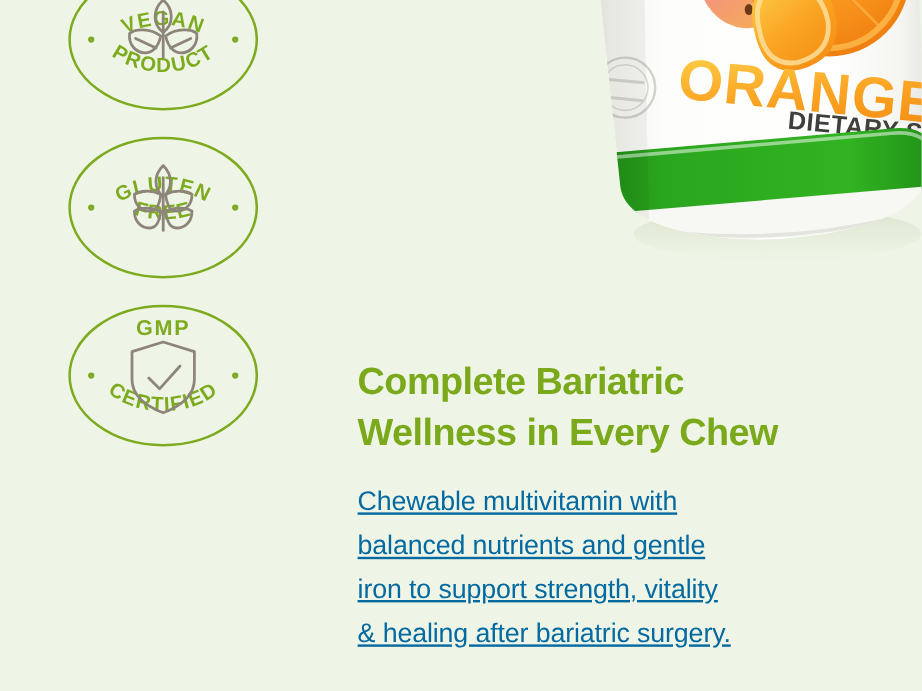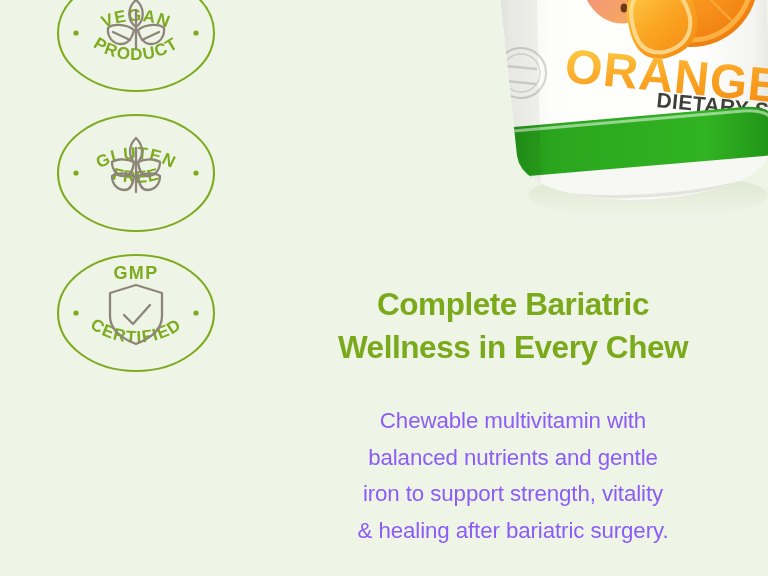--- a/index.html
+++ b/index.html
@@ -35,39 +35,39 @@
   #product-photo {
     position:absolute;
     left:443px; top:-58px;
     width:340px; height:300px;
   }
   #product-photo svg { display:block; width:340px; height:300px; overflow:visible; }
 
   
   #copy-block {
     position:absolute;
-    left:298px; top:283px;
+    left:298px; top:296px;
     width:430px;
-    text-align:center;
   }
   #headline {
     color:#7ba91c;
     font-size:31.5px;
     font-weight:bold;
     line-height:43px;
     letter-spacing:-0.45px;
     white-space:pre-line;
   }
   #bodycopy {
-    margin-top:34px;
-    color:#8b5cf6;
+    margin-top:18px;
+    color:#0369a1;
     font-size:22.3px;
     line-height:36.5px;
     letter-spacing:-0.1px;
     white-space:pre-line;
+    text-decoration:underline;
   }
 </style>
 </head>
 <body>
 
 <div id="badge-column">
 
   <div class="badge">
     <svg viewBox="0 0 162 122">
       <defs>

